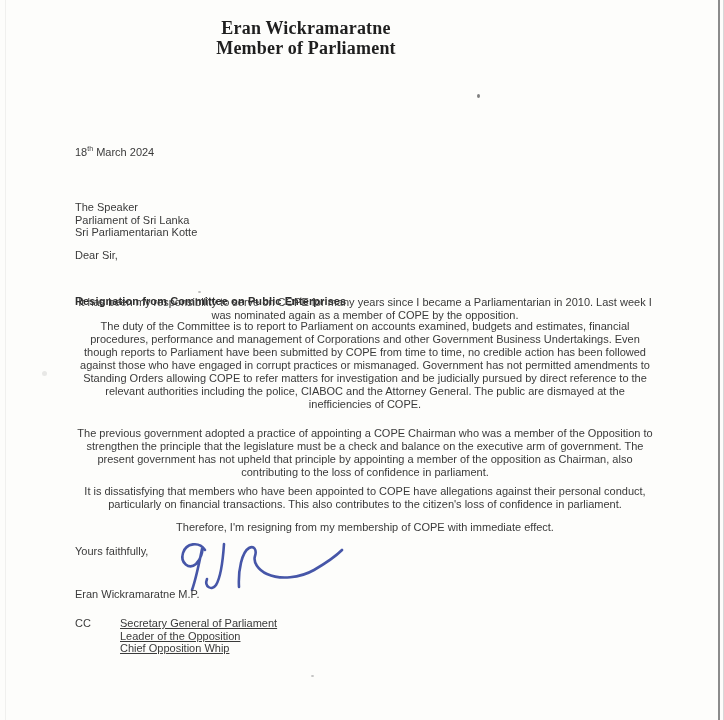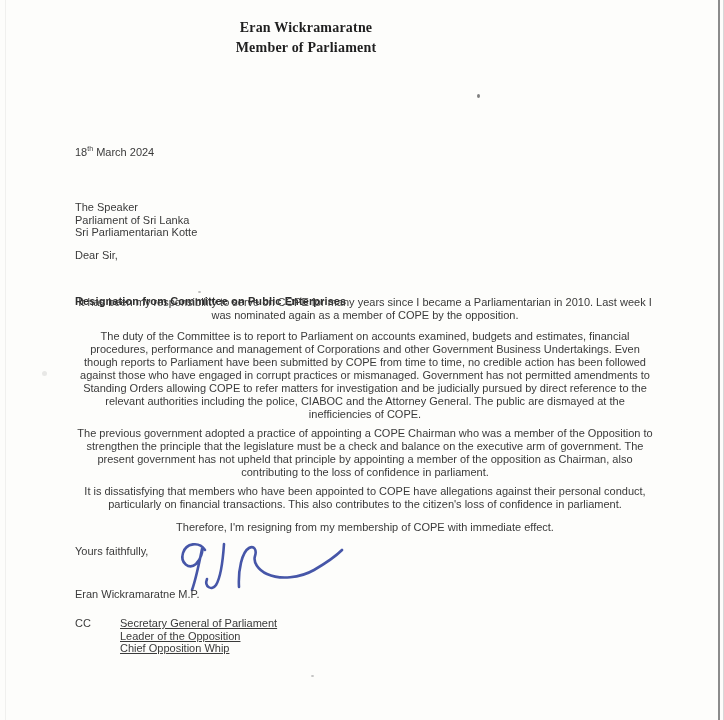--- a/index.html
+++ b/index.html
@@ -14,31 +14,31 @@
     font-size:11px;
     line-height:13px;
   }
   .abs{position:absolute;left:75px;width:582px;}
   .letterhead{
     position:absolute;top:18px;left:0;width:612px;
     text-align:center;
     font-family:"Liberation Serif", serif;
     font-weight:bold;
     color:#1f1f1f;
-    font-size:14px;line-height:20px;
+    font-size:18px;line-height:20px;
     letter-spacing:0.2px;
   }
   .date-line{top:146px;}
   .date-line sup{font-size:7px;vertical-align:super;line-height:0;}
   .recipient{top:201px;line-height:12.5px;}
   .salutation{top:249px;}
   .subject{top:271px;font-weight:bold;color:#2e2e2e;letter-spacing:0.1px;margin-top:24px;}
   .para{position:absolute;left:75px;width:580px;text-align:center;}
   .p1{top:296px;}
-  .p2{top:330px;}
+  .p2{top:320px;}
   .p3{top:427px;}
   .p4{top:485px;}
   .p5{top:521px;}
   .closing{top:545px;}
   .signature-wrap{position:absolute;left:168px;top:539px;width:182px;height:58px;}
   .signer{top:588px;}
   .cc-block{top:617px;display:flex;line-height:12.5px;}
   .cc-label{width:45px;flex:0 0 45px;}
   .cc-items div{margin:0;text-decoration:underline;}
   

